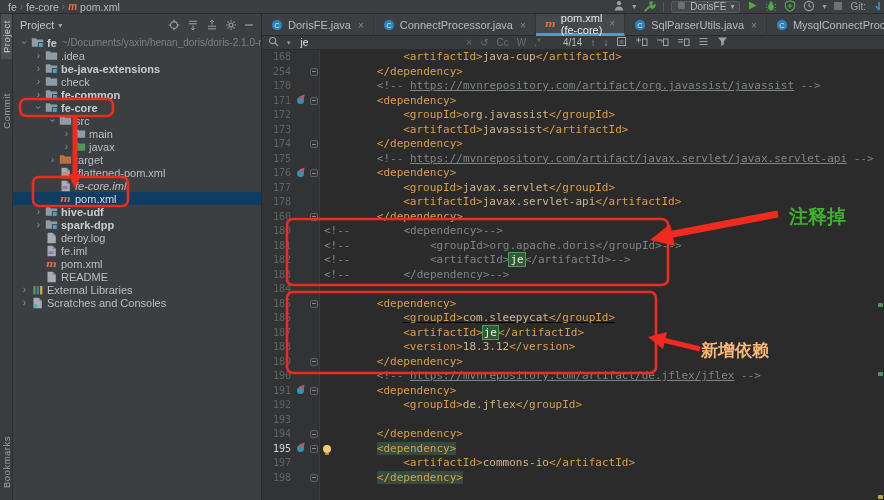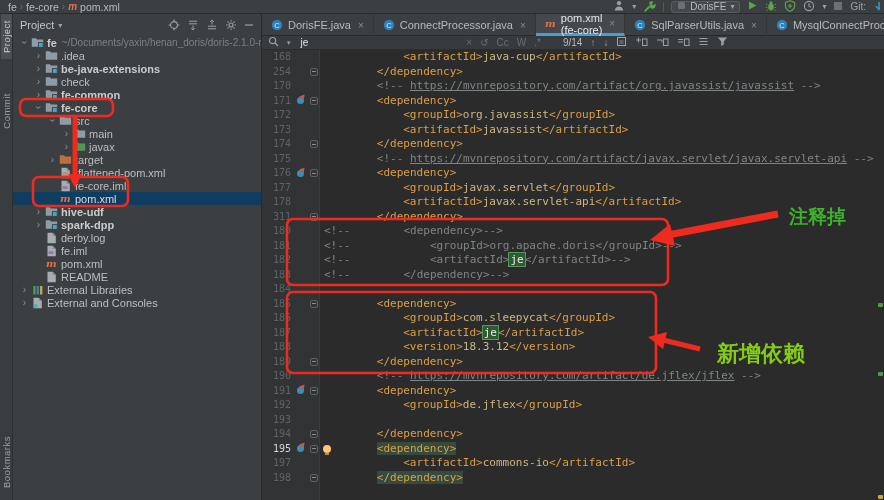--- a/index.html
+++ b/index.html
@@ -309,21 +309,21 @@
           <span class="ticon">
             <svg width="11" height="12" viewBox="0 0 11 12">
               <path d="M1.5 .8h5.2L9.8 3.9v7.3H1.5z" fill="#a7adb3"></path>
               <path d="M6.7 .8v3.1h3.1z" fill="#878d93"></path>
               <rect x="2.5" y="5.4" width="5.5" height="1.2" fill="#c77d45"></rect>
               <rect x="2.5" y="7.6" width="5.5" height="1.2" fill="#c77d45"></rect>
             </svg>
           </span>
           <span class="tlabel">.flattened-pom.xml</span>
         </div>
-        <div class="trow" style="padding-left: 34px;">
+        <div class="trow" style="padding-left: 34px; font-style: italic;">
           <span class="chev"></span>
           <span class="ticon">
             <svg width="11" height="12" viewBox="0 0 11 12">
               <path d="M1.5 .8h5.2L9.8 3.9v7.3H1.5z" fill="#a7adb3"></path>
               <path d="M6.7 .8v3.1h3.1z" fill="#878d93"></path>
               <rect x="2.5" y="6.2" width="5" height="2.8" fill="#9876aa"></rect>
             </svg>
           </span>
           <span class="tlabel">fe-core.iml</span>
         </div>
@@ -409,21 +409,21 @@
         </div>
         <div class="trow" style="padding-left: 6px;">
           <span class="chev">›</span>
           <span class="ticon">
             <svg width="11" height="12" viewBox="0 0 11 12">
               <path d="M1.5 .8h5.2L9.8 3.9v7.3H1.5z" fill="#a7adb3"></path>
               <path d="M6.7 .8v3.1h3.1z" fill="#878d93"></path>
               <circle cx="3.6" cy="9" r="2.1" fill="#45b8ac"></circle>
             </svg>
           </span>
-          <span class="tlabel">External and Consoles</span>
+          <span class="tlabel">Scratches and Consoles</span>
         </div>
       </div>
   </div>
 
   <div class="editor">
     <div class="tabbar">
         <div class="tab">
           <span class="tico">
             <svg width="12" height="12">
               <circle cx="6" cy="6" r="5.2" fill="#2e81b8"></circle>
@@ -482,21 +482,21 @@
       <span class="fquery">je</span>
       <span class="fgroup" style="margin-left:150px;">
         <span class="faded">×</span>
         <span class="faded">↺</span>
         <span class="fgroup">
             <span class="faded">Cc</span>
             <span class="faded">W</span>
             <span class="faded">.*</span>
           </span>
       </span>
-      <span class="fcount">9/14</span>
+      <span class="fcount">4/14</span>
       <span class="farrow">↑</span>
       <span class="farrow">↓</span>
       <span><svg width="11" height="11">
             <rect x="1.5" y="1.5" width="8" height="8" fill="none" stroke="#9da0a3"></rect>
             <path d="M3.5 5h4M3.5 7h4" stroke="#9da0a3" stroke-width=".8"></path>
           </svg></span>
       <span><svg width="13" height="11">
             <path d="M3.5 1.5v5M1 4h5" stroke="#9da0a3"></path>
             <rect x="7.5" y="3" width="4.5" height="6.5" fill="none" stroke="#9da0a3"></rect>
           </svg></span>
@@ -524,28 +524,28 @@
           <div class="cline"><span class="lnum">254</span><span class="gslot"></span><span class="fslot"><span class="gfold"></span></span><span class="ctext" style="padding-left: 56.8px;"><span class="c-tag">&lt;/dependency&gt;</span></span></div>
           <div class="cline"><span class="lnum">170</span><span class="gslot"></span><span class="fslot"></span><span class="ctext" style="padding-left: 56.8px;"><span class="c-com">&lt;!-- </span><span class="c-url">https://mvnrepository.com/artifact/org.javassist/javassist</span><span class="c-com"> --&gt;</span></span></div>
           <div class="cline"><span class="lnum">171</span><span class="gslot"><span class="gdot"></span></span><span class="fslot"><span class="gfold"></span></span><span class="ctext" style="padding-left: 56.8px;"><span class="c-tag">&lt;dependency&gt;</span></span></div>
           <div class="cline"><span class="lnum">172</span><span class="gslot"></span><span class="fslot"></span><span class="ctext" style="padding-left: 83.2px;"><span class="c-tag">&lt;groupId&gt;</span><span class="c-txt">org.javassist</span><span class="c-tag">&lt;/groupId&gt;</span></span></div>
           <div class="cline"><span class="lnum">173</span><span class="gslot"></span><span class="fslot"></span><span class="ctext" style="padding-left: 83.2px;"><span class="c-tag">&lt;artifactId&gt;</span><span class="c-txt">javassist</span><span class="c-tag">&lt;/artifactId&gt;</span></span></div>
           <div class="cline"><span class="lnum">174</span><span class="gslot"></span><span class="fslot"><span class="gfold"></span></span><span class="ctext" style="padding-left: 56.8px;"><span class="c-tag">&lt;/dependency&gt;</span></span></div>
           <div class="cline"><span class="lnum">175</span><span class="gslot"></span><span class="fslot"></span><span class="ctext" style="padding-left: 56.8px;"><span class="c-com">&lt;!-- </span><span class="c-url">https://mvnrepository.com/artifact/javax.servlet/javax.servlet-api</span><span class="c-com"> --&gt;</span></span></div>
           <div class="cline"><span class="lnum">176</span><span class="gslot"><span class="gdot"></span></span><span class="fslot"><span class="gfold"></span></span><span class="ctext" style="padding-left: 56.8px;"><span class="c-tag">&lt;dependency&gt;</span></span></div>
           <div class="cline"><span class="lnum">177</span><span class="gslot"></span><span class="fslot"></span><span class="ctext" style="padding-left: 83.2px;"><span class="c-tag">&lt;groupId&gt;</span><span class="c-txt">javax.servlet</span><span class="c-tag">&lt;/groupId&gt;</span></span></div>
           <div class="cline"><span class="lnum">178</span><span class="gslot"></span><span class="fslot"></span><span class="ctext" style="padding-left: 83.2px;"><span class="c-tag">&lt;artifactId&gt;</span><span class="c-txt">javax.servlet-api</span><span class="c-tag">&lt;/artifactId&gt;</span></span></div>
-          <div class="cline"><span class="lnum">311</span><span class="gslot"></span><span class="fslot"><span class="gfold"></span></span><span class="ctext" style="padding-left: 56.8px;"><span class="c-tag">&lt;/dependency&gt;</span></span></div>
+          <div class="cline"><span class="lnum">160</span><span class="gslot"></span><span class="fslot"><span class="gfold"></span></span><span class="ctext" style="padding-left: 56.8px;"><span class="c-tag">&lt;/dependency&gt;</span></span></div>
           <div class="cline"><span class="lnum">180</span><span class="gslot"></span><span class="fslot"></span><span class="ctext" style="padding-left: 4px;"><span class="c-com">&lt;!--        &lt;dependency&gt;--&gt;</span></span></div>
           <div class="cline"><span class="lnum">181</span><span class="gslot"></span><span class="fslot"></span><span class="ctext" style="padding-left: 4px;"><span class="c-com">&lt;!--            &lt;groupId&gt;org.apache.doris&lt;/groupId&gt;--&gt;</span></span></div>
           <div class="cline"><span class="lnum">182</span><span class="gslot"></span><span class="fslot"></span><span class="ctext" style="padding-left: 4px;"><span class="c-com">&lt;!--            &lt;artifactId&gt;</span><span class="c-match">je</span><span class="c-com">&lt;/artifactId&gt;--&gt;</span></span></div>
           <div class="cline"><span class="lnum">183</span><span class="gslot"></span><span class="fslot"></span><span class="ctext" style="padding-left: 4px;"><span class="c-com">&lt;!--        &lt;/dependency&gt;--&gt;</span></span></div>
           <div class="cline"><span class="lnum">184</span><span class="gslot"></span><span class="fslot"></span><span class="ctext" style="padding-left: 4px;"></span></div>
           <div class="cline"><span class="lnum">185</span><span class="gslot"></span><span class="fslot"><span class="gfold"></span></span><span class="ctext" style="padding-left: 56.8px;"><span class="c-tag">&lt;dependency&gt;</span></span></div>
-          <div class="cline"><span class="lnum">186</span><span class="gslot"></span><span class="fslot"></span><span class="ctext" style="padding-left: 83.2px;"><span class="c-tag">&lt;groupId&gt;</span><span class="c-txt">com.sleepycat</span><span class="c-tag">&lt;/groupId&gt;</span></span></div>
+          <div class="cline"><span class="lnum">186</span><span class="gslot"></span><span class="fslot"></span><span class="ctext" style="padding-left: 83.2px; text-decoration: underline;"><span class="c-tag">&lt;groupId&gt;</span><span class="c-txt">com.sleepycat</span><span class="c-tag">&lt;/groupId&gt;</span></span></div>
           <div class="cline"><span class="lnum">187</span><span class="gslot"></span><span class="fslot"></span><span class="ctext" style="padding-left: 83.2px;"><span class="c-tag">&lt;artifactId&gt;</span><span class="c-match">je</span><span class="c-tag">&lt;/artifactId&gt;</span></span></div>
           <div class="cline"><span class="lnum">188</span><span class="gslot"></span><span class="fslot"></span><span class="ctext" style="padding-left: 83.2px;"><span class="c-tag">&lt;version&gt;</span><span class="c-txt">18.3.12</span><span class="c-tag">&lt;/version&gt;</span></span></div>
           <div class="cline"><span class="lnum">189</span><span class="gslot"></span><span class="fslot"><span class="gfold"></span></span><span class="ctext" style="padding-left: 56.8px;"><span class="c-tag">&lt;/dependency&gt;</span></span></div>
           <div class="cline"><span class="lnum">190</span><span class="gslot"></span><span class="fslot"></span><span class="ctext" style="padding-left: 56.8px;"><span class="c-com">&lt;!-- </span><span class="c-url">https://mvnrepository.com/artifact/de.jflex/jflex</span><span class="c-com"> --&gt;</span></span></div>
           <div class="cline"><span class="lnum">191</span><span class="gslot"><span class="gdot"></span></span><span class="fslot"><span class="gfold"></span></span><span class="ctext" style="padding-left: 56.8px;"><span class="c-tag">&lt;dependency&gt;</span></span></div>
           <div class="cline"><span class="lnum">192</span><span class="gslot"></span><span class="fslot"></span><span class="ctext" style="padding-left: 83.2px;"><span class="c-tag">&lt;groupId&gt;</span><span class="c-txt">de.jflex</span><span class="c-tag">&lt;/groupId&gt;</span></span></div>
           <div class="cline"><span class="lnum">193</span><span class="gslot"></span><span class="fslot"></span></div>
           <div class="cline"><span class="lnum">194</span><span class="gslot"></span><span class="fslot"><span class="gfold"></span></span><span class="ctext" style="padding-left: 56.8px;"><span class="c-tag">&lt;/dependency&gt;</span></span></div>
           <div class="cline"><span class="lnum cur">195</span><span class="gslot"><span class="gdot"></span></span><span class="fslot"><span class="gfold"></span></span><span class="gbulb"></span><span class="ctext" style="padding-left: 56.8px;"><span class="c-hl">&lt;dependency&gt;</span></span></div>
           <div class="cline"><span class="lnum">197</span><span class="gslot"></span><span class="fslot"></span><span class="ctext" style="padding-left: 83.2px;"><span class="c-tag">&lt;artifactId&gt;</span><span class="c-txt">commons-io</span><span class="c-tag">&lt;/artifactId&gt;</span></span></div>
@@ -566,16 +566,16 @@
         <line x1="75" y1="117" x2="75" y2="176" stroke="#ee2b1e" stroke-width="5"></line>
         <polygon points="68,174 82,174 75,188" fill="#ee2b1e"></polygon>
         <rect x="287" y="219" width="381" height="66" rx="6" fill="none" stroke="#ee2b1e" stroke-width="2.6"></rect>
         <rect x="287" y="292" width="369" height="81" rx="6" fill="none" stroke="#ee2b1e" stroke-width="2.6"></rect>
         <line x1="778" y1="214" x2="668" y2="235" stroke="#ee2b1e" stroke-width="7"></line>
         <polygon points="650,240 670,224 675,246" fill="#ee2b1e"></polygon>
         <line x1="700" y1="349" x2="663" y2="340" stroke="#ee2b1e" stroke-width="5"></line>
         <polygon points="648,337 667,332 663,349" fill="#ee2b1e"></polygon>
       </svg>
     <div class="ann-label" id="lbl-comment" style="left: 789px; top: 204px; font-size: 19px; color: rgb(60, 179, 42);">注释掉</div>
-    <div class="ann-label" id="lbl-adddep" style="left: 701px; top: 339px; font-size: 22px; color: #84cc16; margin-left: 16px;">新增依赖</div>
+    <div class="ann-label" id="lbl-adddep" style="left: 701px; top: 339px; font-size: 17px; color: #fdba74;">新增依赖</div>
   </div>
 
 </div>
 
 </body></html>

